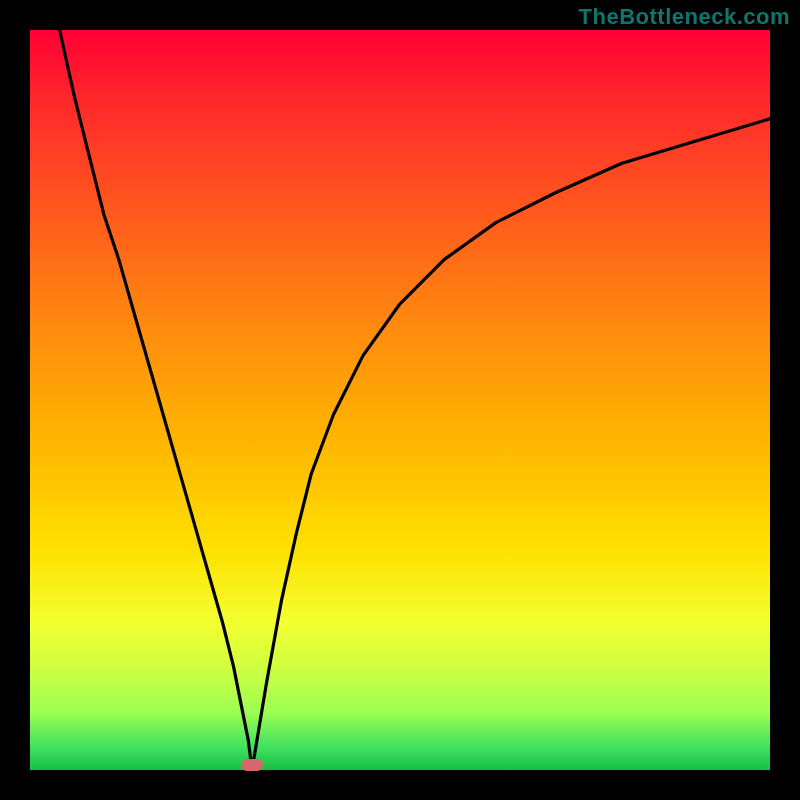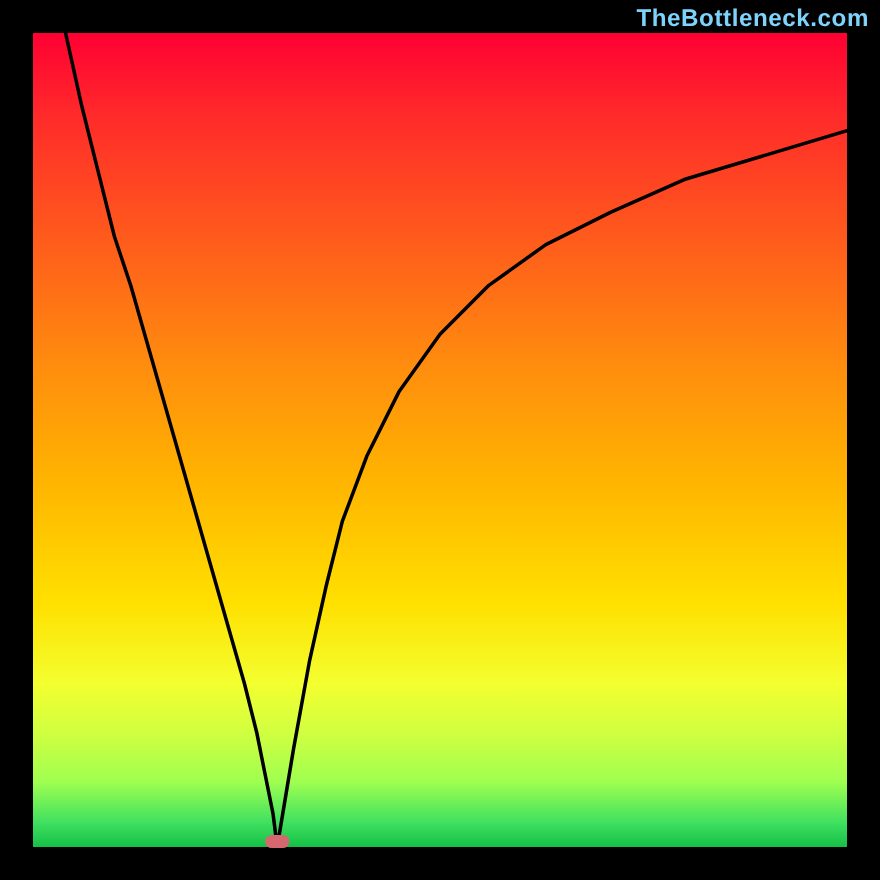--- a/index.html
+++ b/index.html
@@ -36,21 +36,21 @@
       #d0ff40 86%,
       #9fff50 92%,
       #40e060 97%,
       #15c045 100%
     );
   }
   .watermark {
     position: absolute;
     top: 4px;
     right: 10px;
-    color: #7dd3fc;
+    color: #0f766e;
     font-size: 22px;
     font-weight: 600;
     letter-spacing: 0.5px;
     user-select: none;
   }
   .curve {
     position: absolute;
     inset: 0;
     width: 740px;
     height: 740px;

